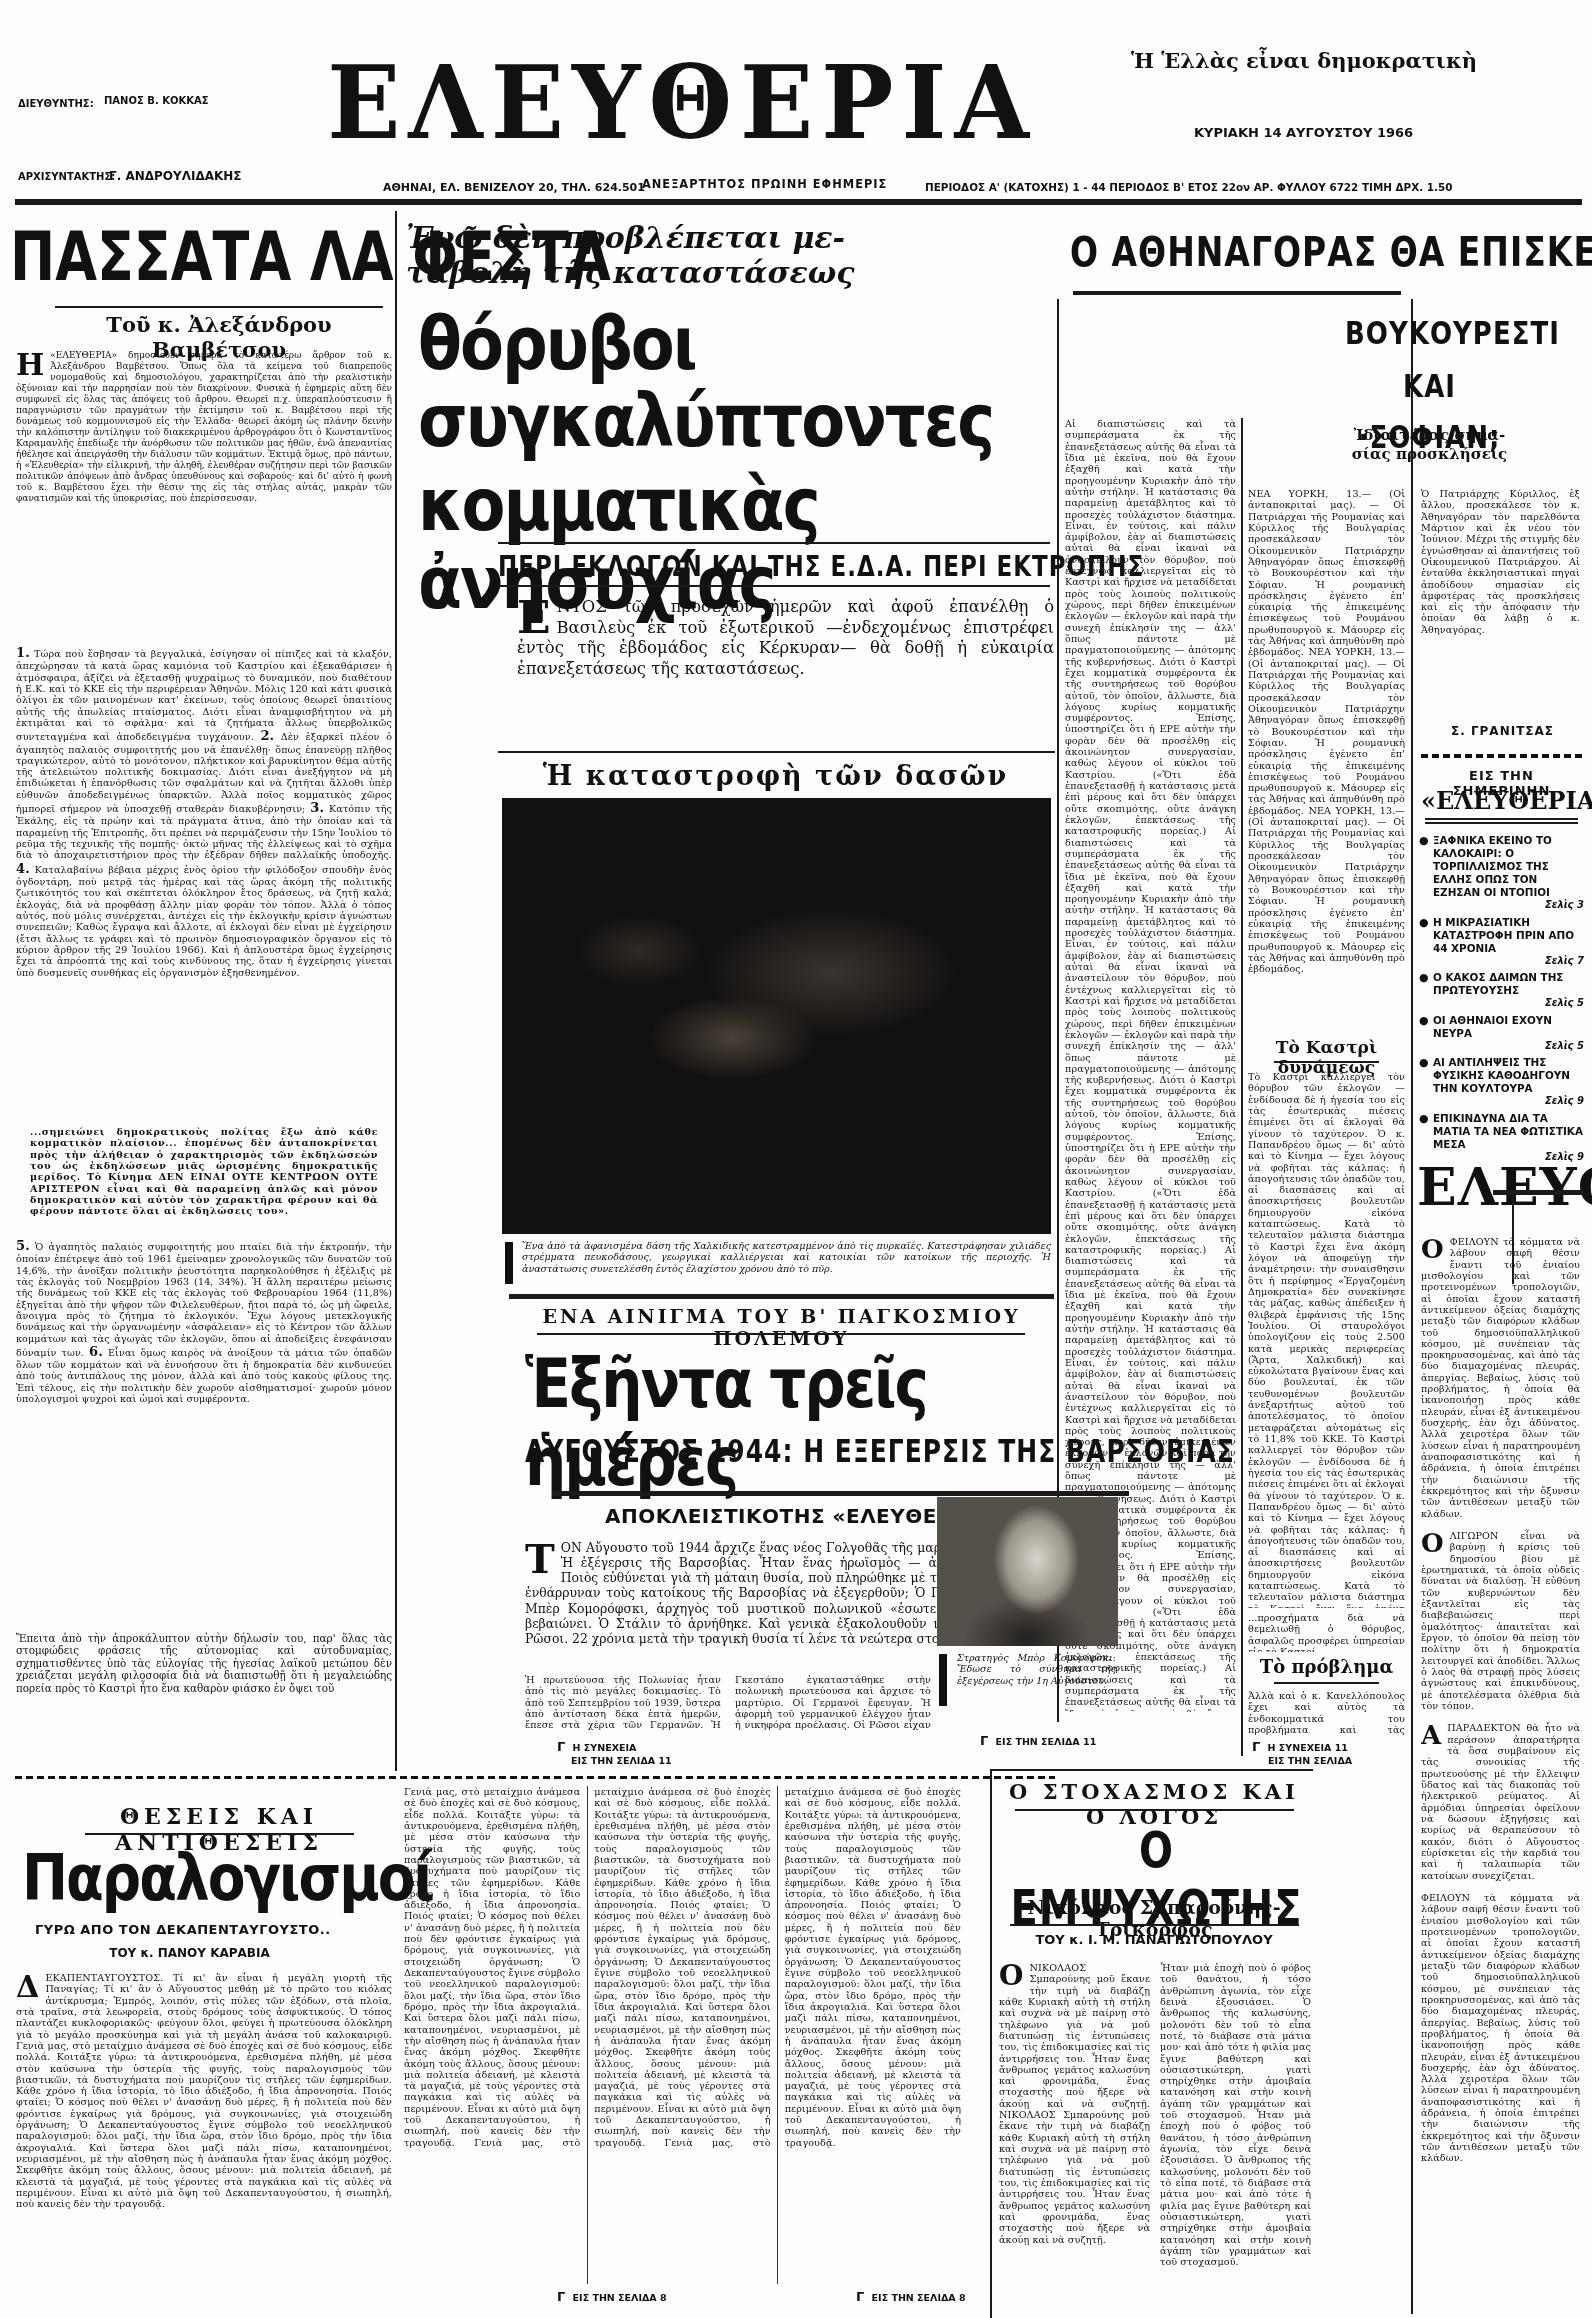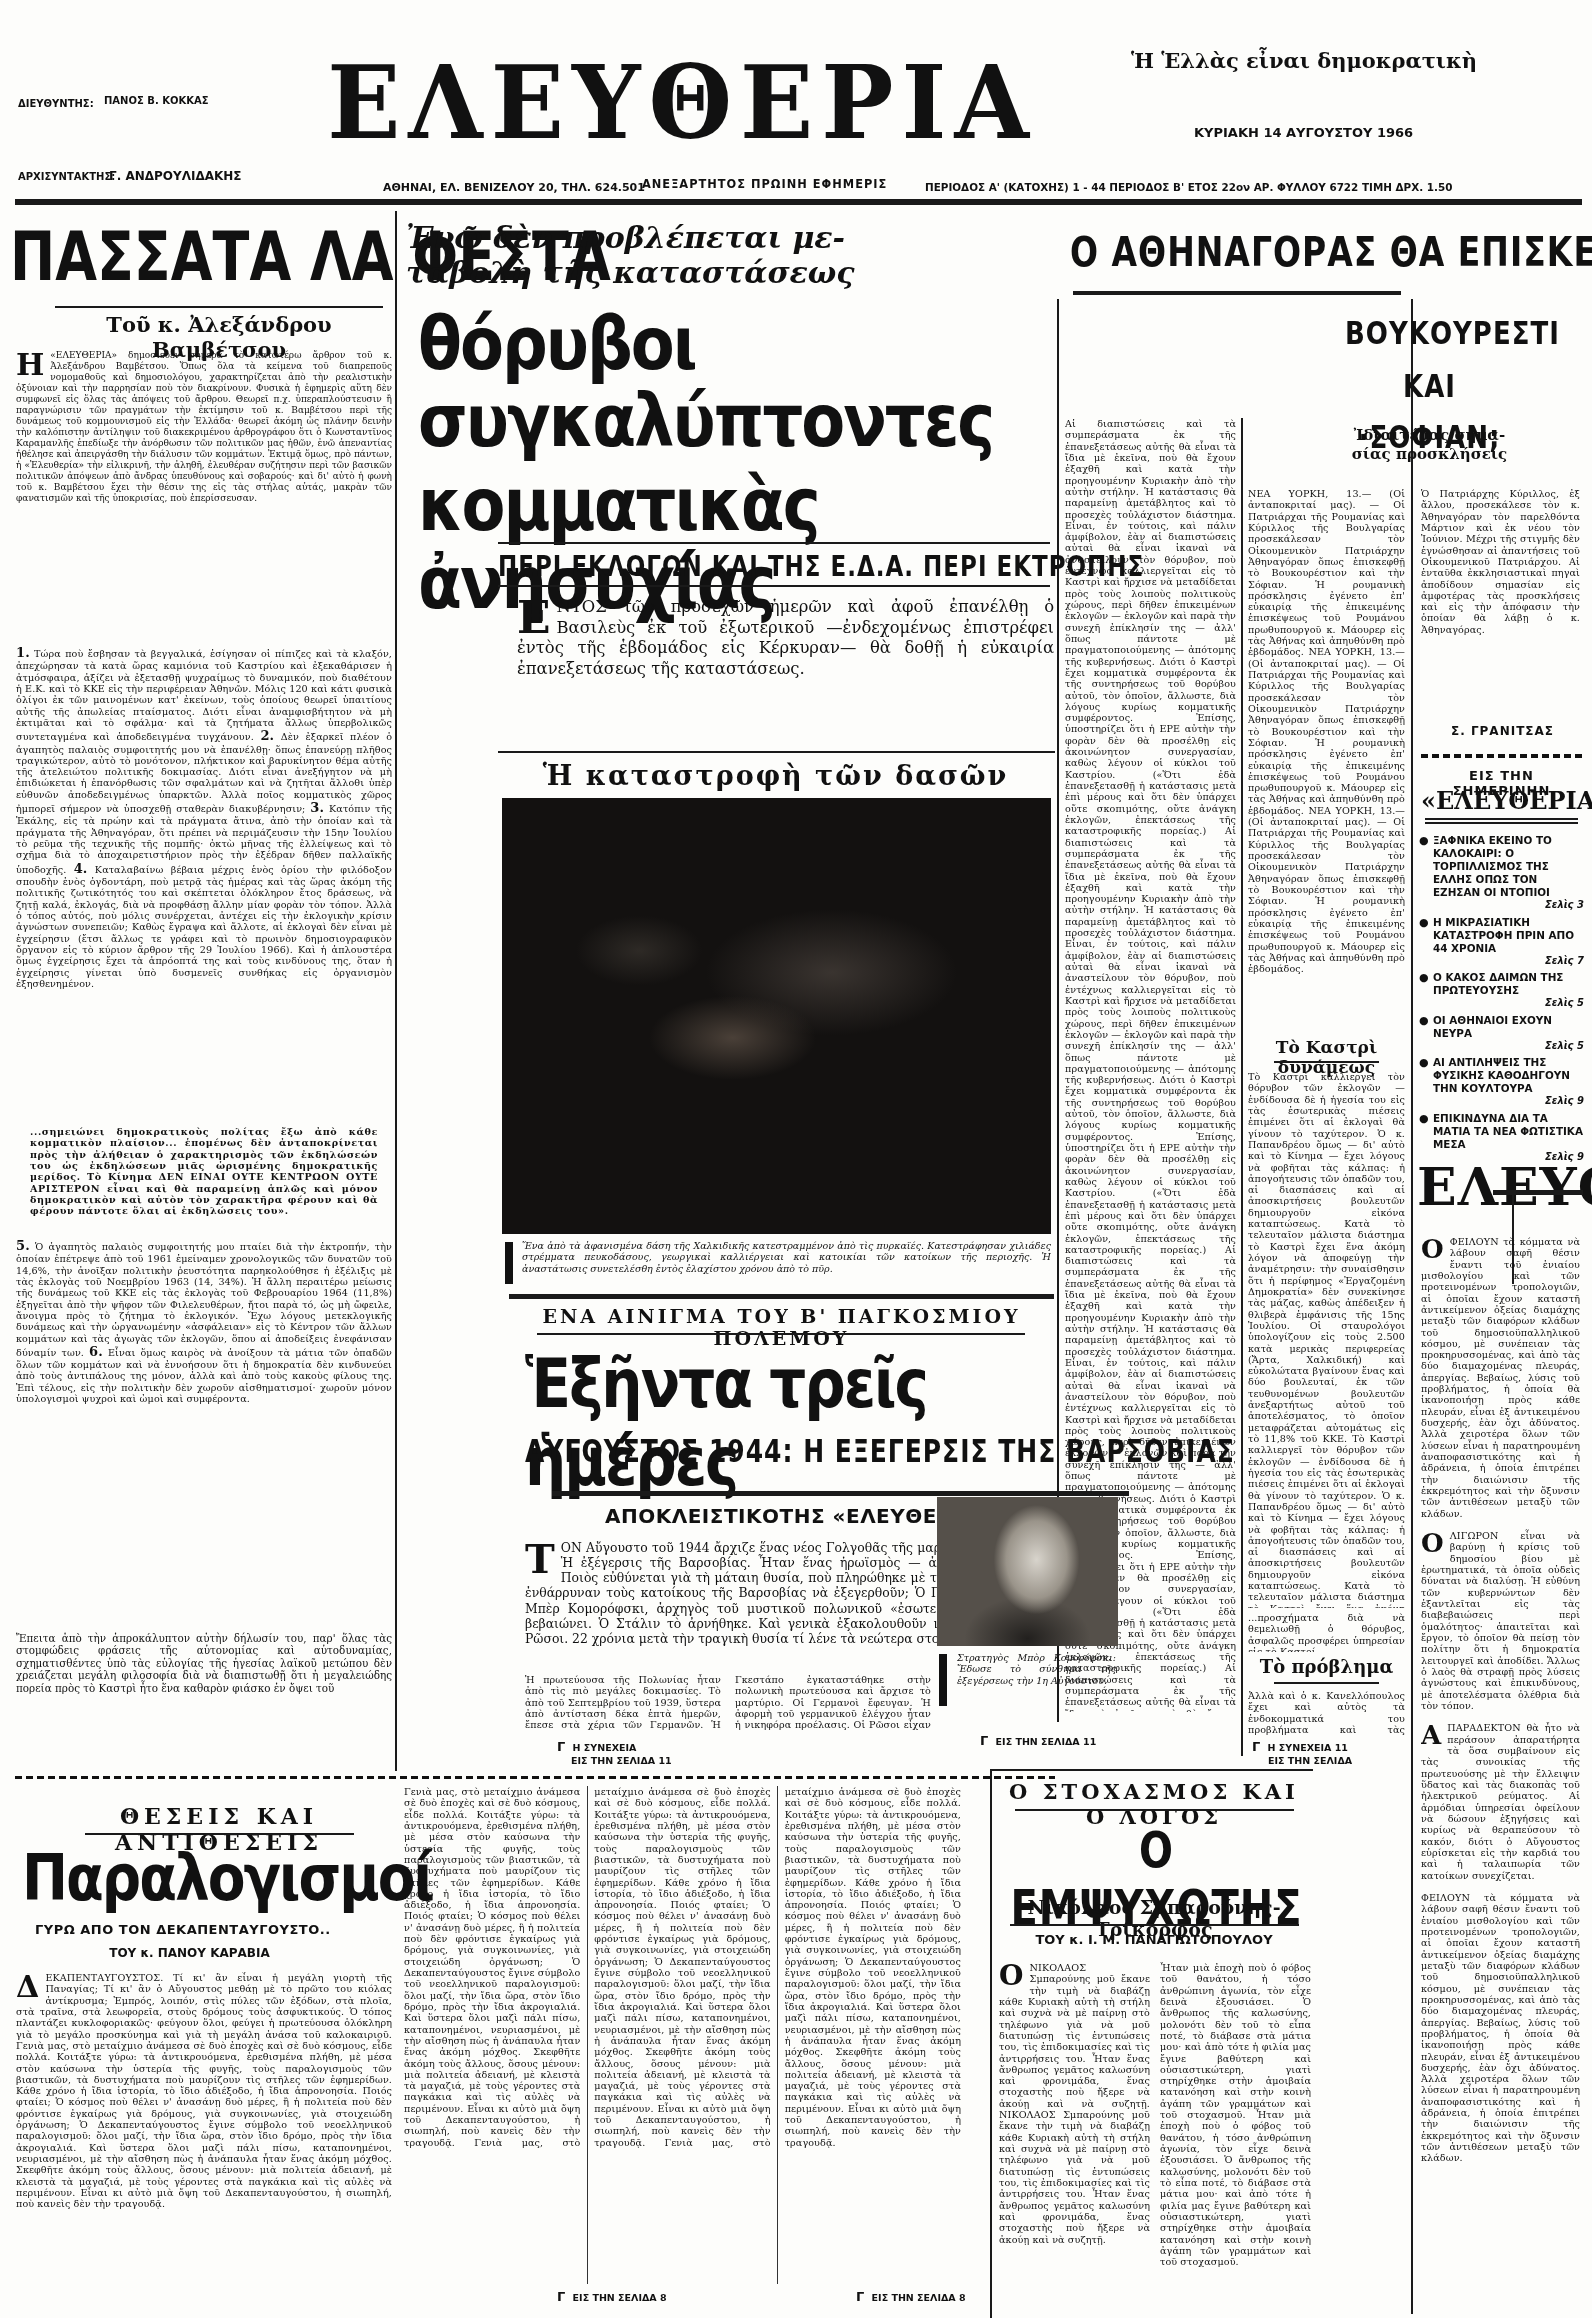--- a/index.html
+++ b/index.html
@@ -70,21 +70,21 @@
   <div class="abs just clip" style="left:16px;top:350px;width:376px;height:289px;font-size:9px;line-height:1.22;">
     <span class="dropcap" style="font-size:30px;">Η</span><span>«ΕΛΕΥΘΕΡΙΑ» δημοσιεύει σήμερα τὸ κατωτέρω ἄρθρον τοῦ κ. Ἀλεξάνδρου Βαμβέτσου. Ὅπως ὅλα τὰ κείμενα τοῦ διαπρεποῦς νομομαθοῦς καὶ δημοσιολόγου, χαρακτηρίζεται ἀπὸ τὴν ρεαλιστικὴν ὀξύνοιαν καὶ τὴν παρρησίαν ποὺ τὸν διακρίνουν. Φυσικὰ ἡ ἐφημερὶς αὕτη δὲν συμφωνεῖ εἰς ὅλας τὰς ἀπόψεις τοῦ ἄρθρου. Θεωρεῖ π.χ. ὑπεραπλούστευσιν ἢ παραγνώρισιν τῶν πραγμάτων τὴν ἐκτίμησιν τοῦ κ. Βαμβέτσου περὶ τῆς δυνάμεως τοῦ κομμουνισμοῦ εἰς τὴν Ἑλλάδα· θεωρεῖ ἀκόμη ὡς πλάνην δεινὴν τὴν καλόπιστην ἀντίληψιν τοῦ διακεκριμένου ἀρθρογράφου ὅτι ὁ Κωνσταντῖνος Καραμανλῆς ἐπεδίωξε τὴν ἀνόρθωσιν τῶν πολιτικῶν μας ἠθῶν, ἐνῶ ἀπεναντίας ἠθέλησε καὶ ἀπειργάσθη τὴν διάλυσιν τῶν κομμάτων. Ἐκτιμᾷ ὅμως, πρὸ πάντων, ἡ «Ἐλευθερία» τὴν εἰλικρινῆ, τὴν ἀληθῆ, ἐλευθέραν συζήτησιν περὶ τῶν βασικῶν πολιτικῶν ἀπόψεων ἀπὸ ἄνδρας ὑπευθύνους καὶ σοβαρούς· καὶ δι' αὐτὸ ἡ φωνὴ τοῦ κ. Βαμβέτσου ἔχει τὴν θέσιν της εἰς τὰς στήλας αὐτάς, μακρὰν τῶν φανατισμῶν καὶ τῆς ὑποκρισίας, ποὺ ἐπερίσσευσαν.</span>
   </div>
 
   <div class="abs just clip body-txt" style="left:16px;top:645px;width:376px;height:478px;">
     <span class="b" style="font-size:13px;">1.</span>
     <span>Τώρα ποὺ ἔσβησαν τὰ βεγγαλικά, ἐσίγησαν οἱ πίπιζες καὶ τὰ κλαξόν, ἀπεχώρησαν τὰ κατὰ ὥρας καμιόνια τοῦ Καστρίου καὶ ἐξεκαθάρισεν ἡ ἀτμόσφαιρα, ἀξίζει νὰ ἐξετασθῇ ψυχραίμως τὸ δυναμικόν, ποὺ διαθέτουν ἡ Ε.Κ. καὶ τὸ ΚΚΕ εἰς τὴν περιφέρειαν Ἀθηνῶν. Μόλις 120 καὶ κάτι φυσικὰ ὀλίγοι ἐκ τῶν μαινομένων κατ' ἐκείνων, τοὺς ὁποίους θεωρεῖ ὑπαιτίους αὐτῆς τῆς ἀπωλείας πταίσματος. Διότι εἶναι ἀναμφισβήτητον νὰ μὴ ἐκτιμᾶται καὶ τὸ σφάλμα· καὶ τὰ ζητήματα ἄλλως ὑπερβολικῶς συντεταγμένα καὶ ἀποδεδειγμένα τυγχάνουν.</span>
     <span class="b" style="font-size:13px;">2.</span>
     <span>Δὲν ἐξαρκεῖ πλέον ὁ ἀγαπητὸς παλαιὸς συμφοιτητής μου νὰ ἐπανέλθῃ· ὅπως ἐπανεύρῃ πλῆθος τραγικώτερον, αὐτὸ τὸ μονότονον, πλήκτικον καὶ βαρυκίνητον θέμα αὐτῆς τῆς ἀτελειώτου πολιτικῆς δοκιμασίας. Διότι εἶναι ἀνεξήγητον νὰ μὴ ἐπιδιώκεται ἡ ἐπανόρθωσις τῶν σφαλμάτων καὶ νὰ ζητῆται ἄλλοθι ὑπὲρ εὐθυνῶν ἀποδεδειγμένως ὑπαρκτῶν. Ἀλλὰ ποῖος κομματικὸς χῶρος ἠμπορεῖ σήμερον νὰ ὑποσχεθῇ σταθερὰν διακυβέρνησιν;</span>
     <span class="b" style="font-size:13px;">3.</span>
-    <span>Κατόπιν τῆς Ἑκάλης, εἰς τὰ πρώην καὶ τὰ πράγματα ἄτινα, ἀπὸ τὴν ὁποίαν καὶ τὰ πράγματα τῆς Ἀθηναγόραν, ὅτι πρέπει νὰ περιμάζευσιν τὴν 15ην Ἰουλίου τὸ ρεῦμα τῆς τεχνικῆς τῆς πομπῆς· ὀκτὼ μῆνας τῆς ἐλλείψεως καὶ τὸ σχῆμα διὰ τὸ ἀποχαιρετιστήριον πρὸς τὴν ἐξέδραν δῆθεν παλλαϊκῆς ὑποδοχῆς.</span>
+    <span>Κατόπιν τῆς Ἑκάλης, εἰς τὰ πρώην καὶ τὰ πράγματα ἄτινα, ἀπὸ τὴν ὁποίαν καὶ τὰ παραμείνῃ τῆς Ἐπιτροπῆς, ὅτι πρέπει νὰ περιμάζευσιν τὴν 15ην Ἰουλίου τὸ ρεῦμα τῆς τεχνικῆς τῆς πομπῆς· ὀκτὼ μῆνας τῆς ἐλλείψεως καὶ τὸ σχῆμα διὰ τὸ ἀποχαιρετιστήριον πρὸς τὴν ἐξέδραν δῆθεν παλλαϊκῆς ὑποδοχῆς.</span>
     <span class="b" style="font-size:13px;">4.</span>
     <span>Καταλαβαίνω βέβαια μέχρις ἑνὸς ὁρίου τὴν φιλόδοξον σπουδὴν ἑνὸς ὀγδοντάρη, ποὺ μετρᾷ τὰς ἡμέρας καὶ τὰς ὥρας ἀκόμη τῆς πολιτικῆς ζωτικότητός του καὶ σκέπτεται ὁλόκληρον ἔτος δράσεως, νὰ ζητῇ καλά, ἐκλογάς, διὰ νὰ προφθάσῃ ἄλλην μίαν φορὰν τὸν τόπον. Ἀλλὰ ὁ τόπος αὐτός, ποὺ μόλις συνέρχεται, ἀντέχει εἰς τὴν ἐκλογικὴν κρίσιν ἀγνώστων συνεπειῶν; Καθὼς ἔγραψα καὶ ἄλλοτε, αἱ ἐκλογαὶ δὲν εἶναι μὲ ἐγχείρησιν (ἔτσι ἄλλως τε γράφει καὶ τὸ πρωινὸν δημοσιογραφικὸν ὄργανον εἰς τὸ κύριον ἄρθρον τῆς 29 Ἰουλίου 1966). Καὶ ἡ ἁπλουστέρα ὅμως ἐγχείρησις ἔχει τὰ ἀπρόοπτά της καὶ τοὺς κινδύνους της, ὅταν ἡ ἐγχείρησις γίνεται ὑπὸ δυσμενεῖς συνθήκας εἰς ὀργανισμὸν ἐξησθενημένον.</span>
   </div>
 
   <div class="abs just clip body-txt b" style="left:30px;top:1126px;width:348px;height:107px;letter-spacing:0.6px;">...σημειώνει δημοκρατικοὺς πολίτας ἔξω ἀπὸ κάθε κομματικὸν πλαίσιον... ἑπομένως δὲν ἀνταποκρίνεται πρὸς τὴν ἀλήθειαν ὁ χαρακτηρισμὸς τῶν ἐκδηλώσεών του ὡς ἐκδηλώσεων μιᾶς ὡρισμένης δημοκρατικῆς μερίδος. Τὸ Κίνημα ΔΕΝ ΕΙΝΑΙ ΟΥΤΕ ΚΕΝΤΡΩΟΝ ΟΥΤΕ ΑΡΙΣΤΕΡΟΝ εἶναι καὶ θὰ παραμείνῃ ἁπλῶς καὶ μόνον δημοκρατικὸν καὶ αὐτὸν τὸν χαρακτῆρα φέρουν καὶ θὰ φέρουν πάντοτε ὅλαι αἱ ἐκδηλώσεις του».</div>
 
   <div class="abs just clip body-txt" style="left:16px;top:1238px;width:376px;height:388px;">
     <span class="b" style="font-size:13px;">5.</span>
     <span>Ὁ ἀγαπητὸς παλαιὸς συμφοιτητής μου πταίει διὰ τὴν ἐκτροπήν, τὴν ὁποίαν ἐπέτρεψε ἀπὸ τοῦ 1961 ἐμείναμεν χρονολογικῶς τῶν δυνατῶν τοῦ 14,6%, τὴν ἀνοῖξαν πολιτικὴν ῥευστότητα παρηκολούθησε ἡ ἐξέλιξις μὲ τὰς ἐκλογὰς τοῦ Νοεμβρίου 1963 (14, 34%). Ἡ ἄλλη περαιτέρω μείωσις τῆς δυνάμεως τοῦ ΚΚΕ εἰς τὰς ἐκλογὰς τοῦ Φεβρουαρίου 1964 (11,8%) ἐξηγεῖται ἀπὸ τὴν ψῆφον τῶν Φιλελευθέρων, ἤτοι παρὰ τό, ὡς μὴ ὤφειλε, ἄνοιγμα πρὸς τὸ ζήτημα τὸ ἐκλογικόν. Ἔχω λόγους μετεκλογικῆς δυνάμεως καὶ τὴν ὠργανωμένην «ἀσφάλειαν» εἰς τὸ Κέντρον τῶν ἄλλων κομμάτων καὶ τὰς ἀγωγὰς τῶν ἐκλογῶν, ὅπου αἱ ἀποδείξεις ἐνεφάνισαν δύναμίν των.</span>
     <span class="b" style="font-size:13px;">6.</span>

